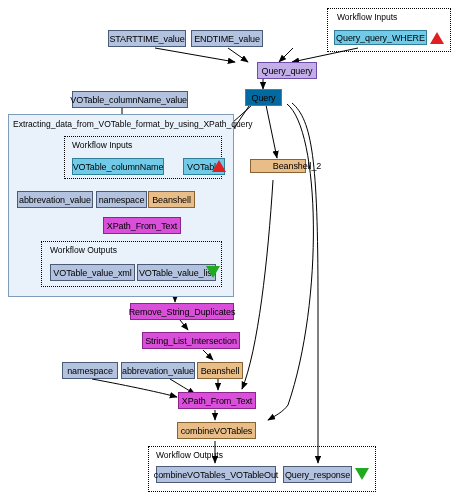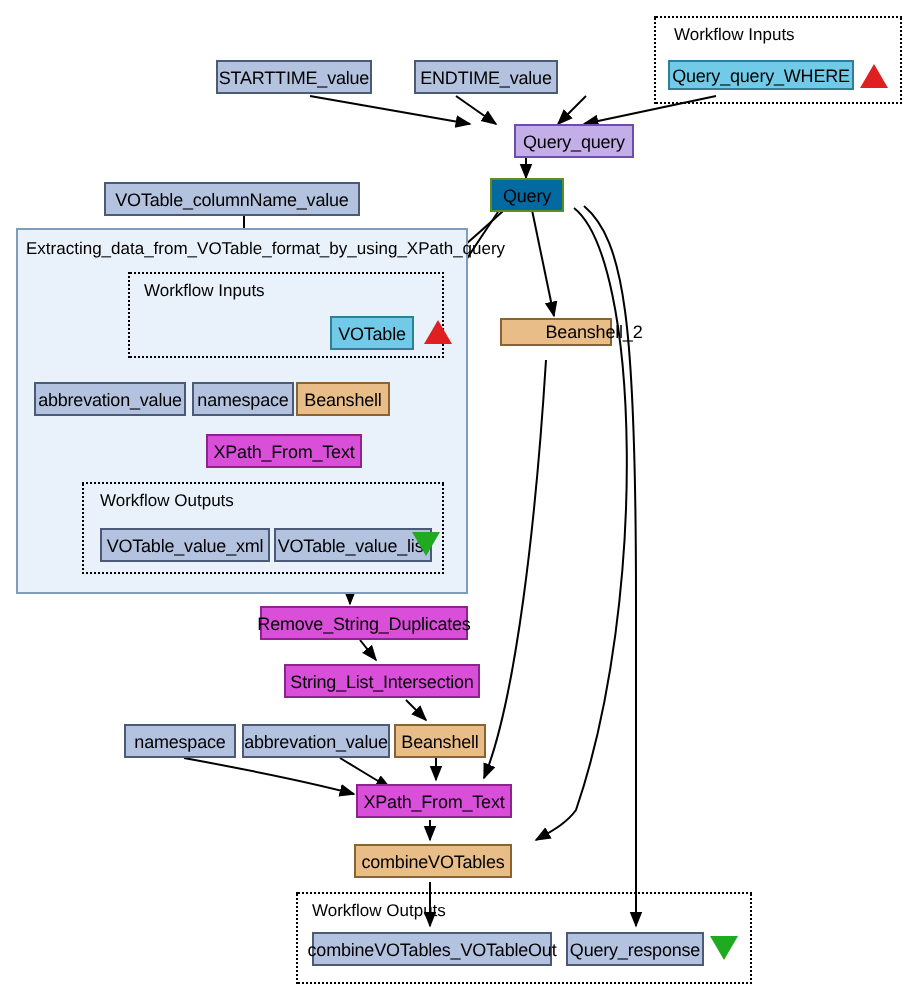--- a/index.html
+++ b/index.html
@@ -173,46 +173,49 @@
       <path d="M215,441 L215,463"></path>
     </g>
   </svg>
 
   <div class="group group-dashed" style="left:327px; top:8px; width:124px; height:44px;"></div>
   <div class="group-label" style="left:337px; top:12px;">Workflow Inputs</div>
 
   <div class="node n-port" style="left:108px; top:30px; width:78px; height:17px;">
     <span>STARTTIME_value</span>
   </div>
-  <div class="node n-port" style="left:191px; top:30px; width:72px; height:17px;margin-left:16px;">
+  <div class="node n-port" style="left:191px; top:30px; width:72px; height:17px;">
     <span>ENDTIME_value</span>
   </div>
   <div class="node n-input" style="left:334px; top:30px; width:93px; height:15px;">
     <span>Query_query_WHERE</span>
   </div>
   <div class="tri tri-up" style="left:430px; top:32px;"></div>
 
   <div class="node n-purple" style="left:233px; top:62px; width:60px; height:17px;">
     <span>Query_query</span>
   </div>
   <div class="node n-green" style="left:245px; top:89px; width:37px; height:17px;">
     <span>Query</span>
   </div>
 
-  <div class="node n-port" style="left:52px; top:91px; width:128px; height:17px;">
+  <div class="node n-port" style="left:72px; top:91px; width:116px; height:17px;justify-content:flex-end;">
     <span>VOTable_columnName_value</span>
   </div>
 
   <div class="group group-nested" style="left:8px; top:114px; width:226px; height:183px;"></div>
   <div class="group-label" style="left:13px; top:119px;">Extracting_data_from_VOTable_format_by_using_XPath_query</div>
 
   <div class="group group-dashed" style="left:64px; top:136px; width:158px; height:43px;"></div>
   <div class="group-label" style="left:72px; top:140px;">Workflow Inputs</div>
 
-  <div class="node n-input" style="left:165px; top:158px; width:42px; height:17px;">
+  <div class="node n-input" style="left:72px; top:158px; width:92px; height:17px;">
+    <span>VOTable_columnName</span>
+  </div>
+  <div class="node n-input" style="left:183px; top:158px; width:42px; height:17px;">
     <span>VOTable</span>
   </div>
   <div class="tri tri-up" style="left:212px; top:160px;"></div>
 
   <div class="node n-port" style="left:17px; top:191px; width:76px; height:17px;">
     <span>abbrevation_value</span>
   </div>
   <div class="node n-port" style="left:96px; top:191px; width:51px; height:17px;">
     <span>namespace</span>
   </div>

